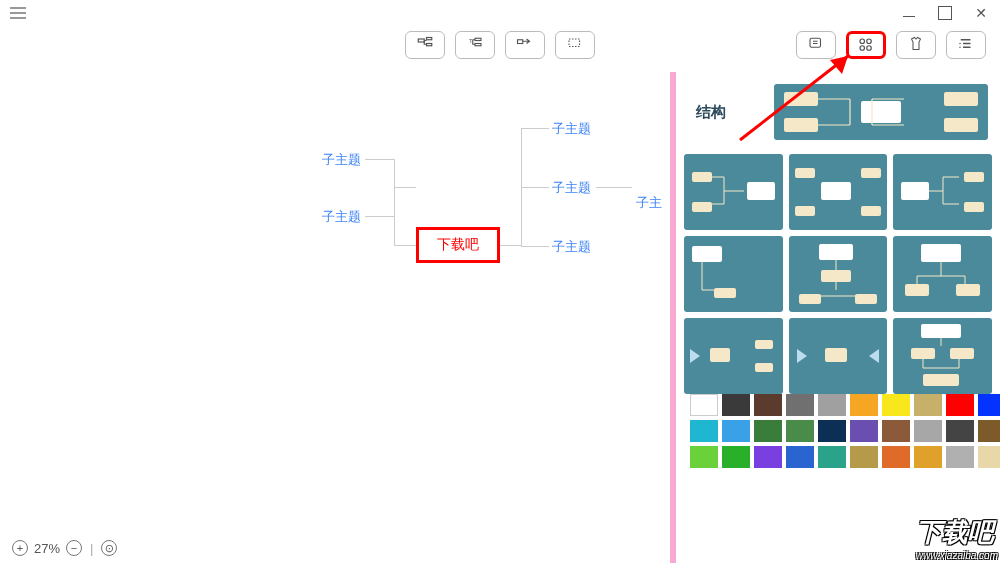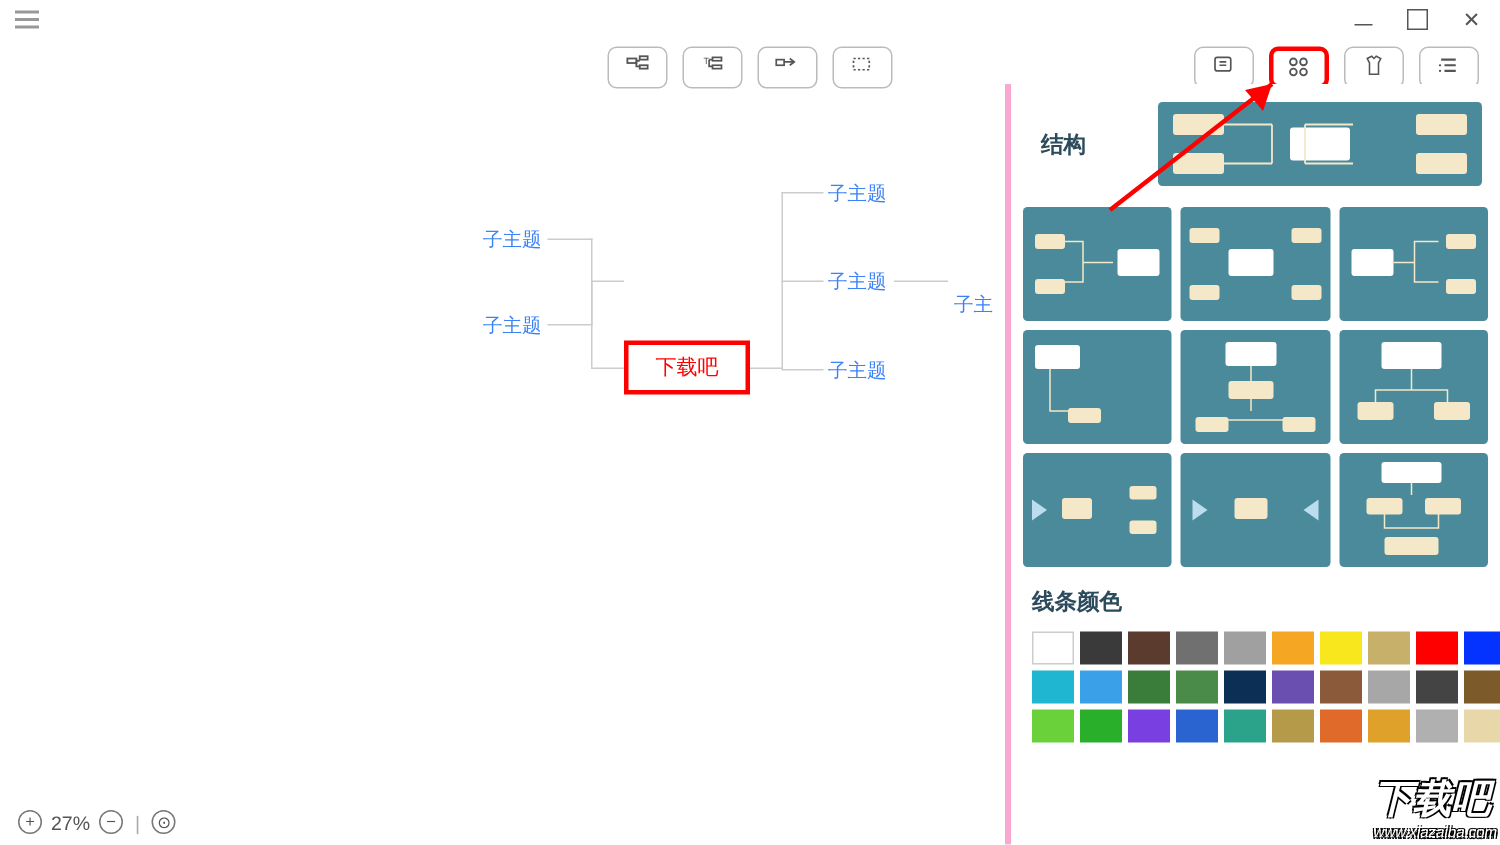--- a/index.html
+++ b/index.html
@@ -19,21 +19,21 @@
   .tb-btn { width: 40px; height: 28px; border: 1px solid #bbb; border-radius: 6px; display: flex; align-items: center; justify-content: center; cursor: pointer; }
   .tb-btn.active { border: 3px solid #ff0000; }
   .ic { width: 18px; height: 18px; }
 
   .workspace { position: absolute; left: 0; top: 64px; right: 330px; bottom: 30px; }
   .canvas { position: relative; width: 100%; height: 100%; }
   .node { position: absolute; font-size: 13px; color: #3b82f6; white-space: nowrap; }
   .center-node { position: absolute; left: 416px; top: 163px; width: 84px; height: 36px; border: 3px solid #ff0000; color: #ff0000; display: flex; align-items: center; justify-content: center; font-size: 14px; }
   .line { position: absolute; background: #ccc; }
 
-  .sidepanel { position: absolute; right: 0; top: 56px; bottom: 0; width: 330px; border-left: 4px solid #f9a8d4; background:#fff; padding: 8px 8px 0 8px; overflow: hidden;}
+  .sidepanel { position: absolute; right: 0; top: 72px; bottom: 0; width: 330px; border-left: 6px solid #f9a8d4; background:#fff; padding: 8px 8px 0 8px; overflow: hidden;}
   .panel-head { display: flex; align-items: center; height: 64px; padding: 4px; }
   .panel-title { width: 80px; font-size: 15px; font-weight: bold; color: #2b4a5c; padding-left: 8px;}
   .struct-large { flex: 1; height: 56px; background: #4b8a9b; border-radius: 3px; position: relative; margin-left: 6px;}
   .struct-large::before, .struct-large::after { content:""; position:absolute; }
   .big-left1,.big-left2,.big-right1,.big-right2 { position:absolute; width:34px; height:14px; background:#f5e8c8; border-radius:2px;}
   .big-left1 { left:10px; top:8px;} .big-left2 { left:10px; bottom:8px;}
   .big-right1 { right:10px; top:8px;} .big-right2 { right:10px; bottom:8px;}
   .big-center { position:absolute; left:50%; top:50%; width:40px; height:22px; background:#fff; transform:translate(-50%,-50%); border-radius:2px;}
 
   .struct-grid { display: grid; grid-template-columns: repeat(3, 1fr); gap: 6px; margin-top: 10px; }
@@ -239,21 +239,20 @@
       <div class="swb" style="left:28px; top:6px; width:40px; height:14px;"></div>
       <div class="sb" style="left:18px; top:30px; width:24px; height:11px;"></div>
       <div class="sb" style="right:18px; top:30px; width:24px; height:11px;"></div>
       <div class="sb" style="left:30px; bottom:8px; width:36px; height:12px;"></div>
       <svg style="position:absolute;inset:0" width="100%" height="100%">
           <path d="M48 20 V28 M30 40 V50 H66 V40" stroke="#f5e8c8" fill="none"></path>
         </svg>
     </div>
   </div>
 
-  <div class="section-title">线条颜色</div>
   <div class="color-grid" id="color-grid">
       <div class="color-swatch" style="background: rgb(255, 255, 255); border: 1px solid rgb(204, 204, 204);"></div>
       <div class="color-swatch" style="background: rgb(58, 58, 58);"></div>
       <div class="color-swatch" style="background: rgb(90, 59, 46);"></div>
       <div class="color-swatch" style="background: rgb(112, 112, 112);"></div>
       <div class="color-swatch" style="background: rgb(160, 160, 160);"></div>
       <div class="color-swatch" style="background: rgb(245, 166, 35);"></div>
       <div class="color-swatch" style="background: rgb(248, 231, 28);"></div>
       <div class="color-swatch" style="background: rgb(198, 176, 106);"></div>
       <div class="color-swatch" style="background: rgb(255, 0, 0);"></div>

